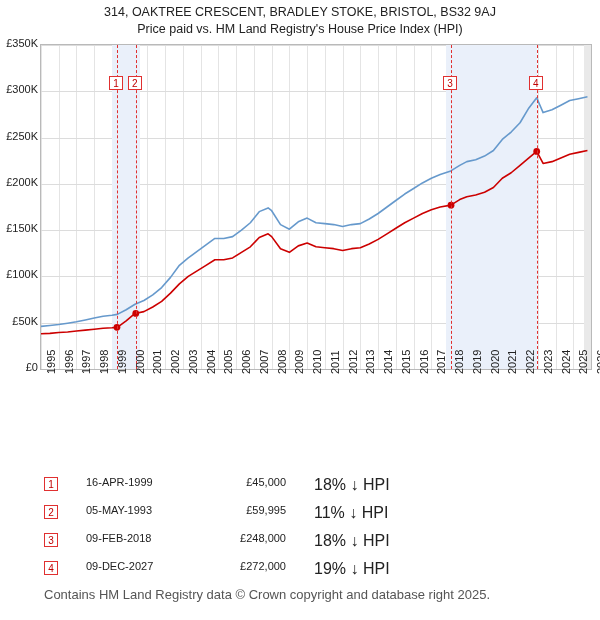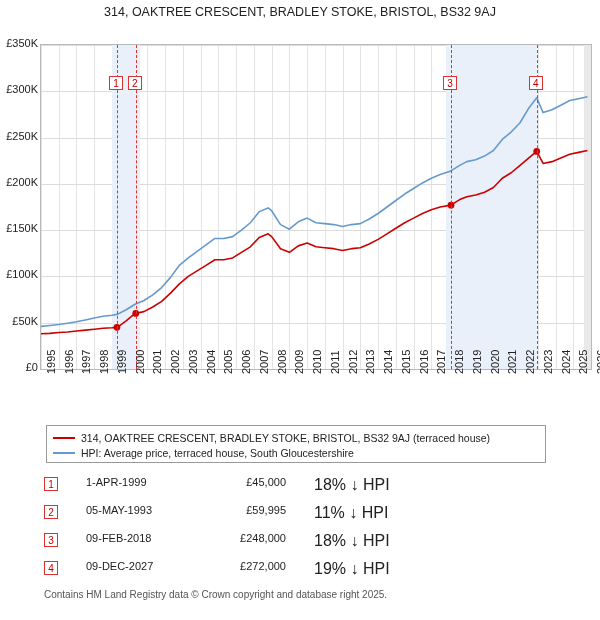--- a/index.html
+++ b/index.html
@@ -189,32 +189,33 @@
     color: #222;
   }
   
   .footer {
     position: absolute;
     left: 44px;
     top: 588px;
     width: 540px;
   }
   .footer-line {
-    font-size: 10px;
+    font-size: 13px;
     line-height: 13px;
     color: #555;
   }
 </style>
 </head>
 <body>
 
 <div id="root">
 
   <div class="title-block">
     <div class="title-line">314, OAKTREE CRESCENT, BRADLEY STOKE, BRISTOL, BS32 9AJ</div>
+    <div class="title-line">Price paid vs. HM Land Registry's House Price Index (HPI)</div>
   </div>
 
   <div class="plot-area" id="plot">
       <div class="gridline-v" style="left: 550px;"></div>
       <div class="gridline-v" style="left: 532.258px;"></div>
       <div class="gridline-v" style="left: 514.516px;"></div>
       <div class="gridline-v" style="left: 496.774px;"></div>
       <div class="gridline-v" style="left: 479.032px;"></div>
       <div class="gridline-v" style="left: 461.29px;"></div>
       <div class="gridline-v" style="left: 443.548px;"></div>
@@ -312,35 +313,25 @@
       <div class="xtick" style="left: 577.258px; top: 374px;">2025</div>
       <div class="xtick" style="left: 595px; top: 374px;">2026</div>
     </div>
   <div id="markerboxes">
       <div class="marker-box" style="left: 108.935px; top: 76px;">1</div>
       <div class="marker-box" style="left: 127.742px; top: 76px;">2</div>
       <div class="marker-box" style="left: 443.016px; top: 76px;">3</div>
       <div class="marker-box" style="left: 528.71px; top: 76px;">4</div>
     </div>
 
-  <div class="legend">
-    <div class="legend-row">
-      <span class="legend-swatch" id="sw0" style="border-top-color: rgb(204, 0, 0);"></span>
-      <span class="legend-label">314, OAKTREE CRESCENT, BRADLEY STOKE, BRISTOL, BS32 9AJ (terraced house)</span>
-    </div>
-    <div class="legend-row">
-      <span class="legend-swatch" id="sw1" style="border-top-color: rgb(102, 153, 204);"></span>
-      <span class="legend-label">HPI: Average price, terraced house, South Gloucestershire</span>
-    </div>
-  </div>
 
   <div class="tbl">
     <div class="tbl-row">
       <span class="tbl-idx">1</span>
-      <span class="tbl-date">1-APR-1999</span>
+      <span class="tbl-date">16-APR-1999</span>
       <span class="tbl-price">£45,000</span>
       <span class="tbl-delta">18% ↓ HPI</span>
     </div>
     <div class="tbl-row">
       <span class="tbl-idx">2</span>
       <span class="tbl-date">05-MAY-1993</span>
       <span class="tbl-price">£59,995</span>
       <span class="tbl-delta">11% ↓ HPI</span>
     </div>
     <div class="tbl-row">

